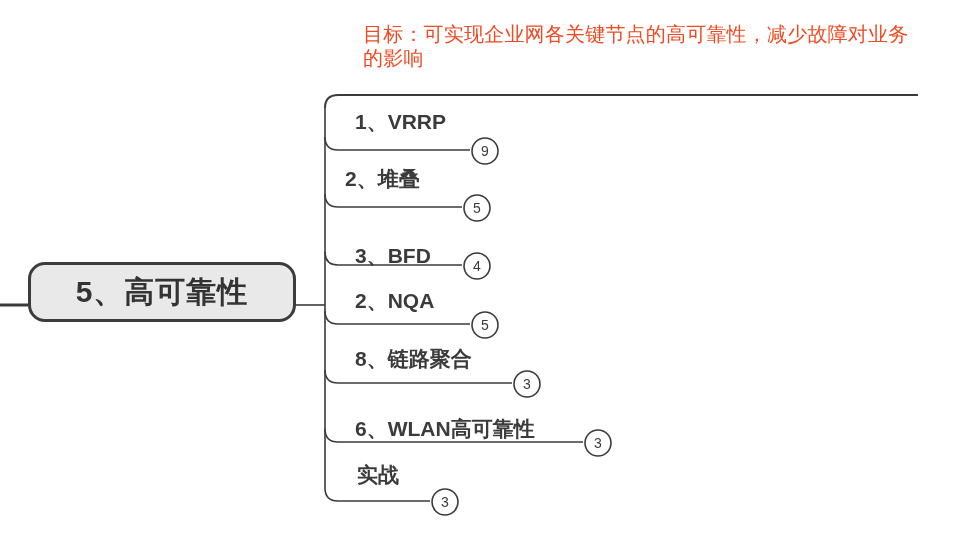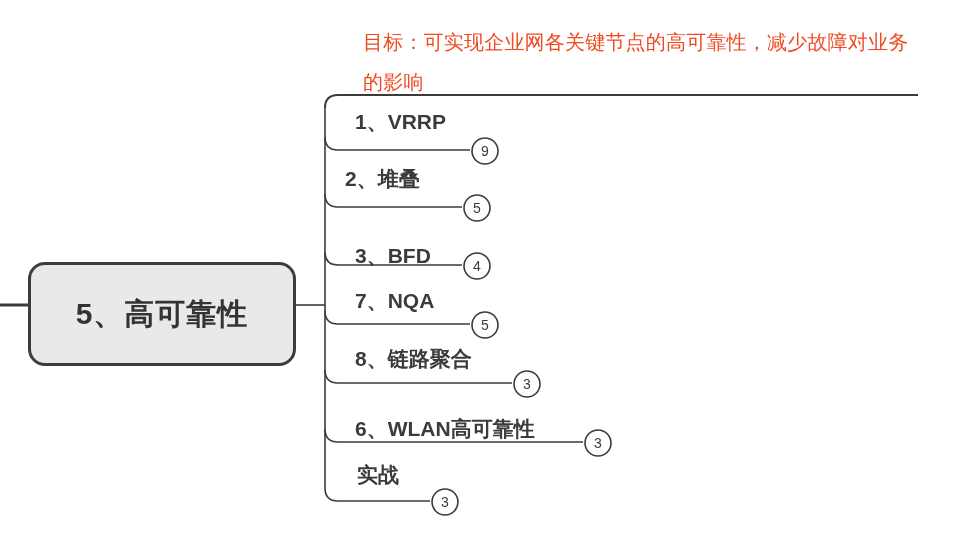--- a/index.html
+++ b/index.html
@@ -21,31 +21,31 @@
     width: 966px;
     height: 535px;
   }
   .goal-text {
     position: absolute;
     left: 363px;
     top: 22px;
     width: 560px;
     color: #F04A23;
     font-size: 20px;
-    line-height: 40px;
+    line-height: 24px;
     font-family: "Liberation Sans", "DejaVu Sans", sans-serif;
     letter-spacing: 0.2px;
     white-space: pre-wrap;
   }
   .root-node {
     position: absolute;
     left: 28px;
     top: 262px;
     width: 268px;
-    height: 104px;
+    height: 60px;
     box-sizing: border-box;
     background: #e9e9e9;
     border: 3px solid #3c3c3c;
     border-radius: 17px;
     display: flex;
     align-items: center;
     justify-content: center;
   }
   .root-label {
     font-size: 30px;
@@ -127,17 +127,17 @@
 <div class="goal-text">目标：可实现企业网各关键节点的高可靠性，减少故障对业务的影响</div>
 
 <div class="root-node">
   <span class="root-label">5、高可靠性</span>
 </div>
 
 <div id="labels">
     <div class="branch-label" style="left: 355px; top: 110px;">1、VRRP</div>
     <div class="branch-label" style="left: 345px; top: 167px;">2、堆叠</div>
     <div class="branch-label" style="left: 355px; top: 244px;">3、BFD</div>
-    <div class="branch-label" style="left: 355px; top: 289px;">7、NQA</div>
+    <div class="branch-label" style="left: 355px; top: 289px;">2、NQA</div>
     <div class="branch-label" style="left: 355px; top: 347px;">8、链路聚合</div>
     <div class="branch-label" style="left: 355px; top: 405px; margin-top: 12px;">6、WLAN高可靠性</div>
     <div class="branch-label" style="left: 357px; top: 463px;">实战</div>
   </div>
 
 </body></html>

